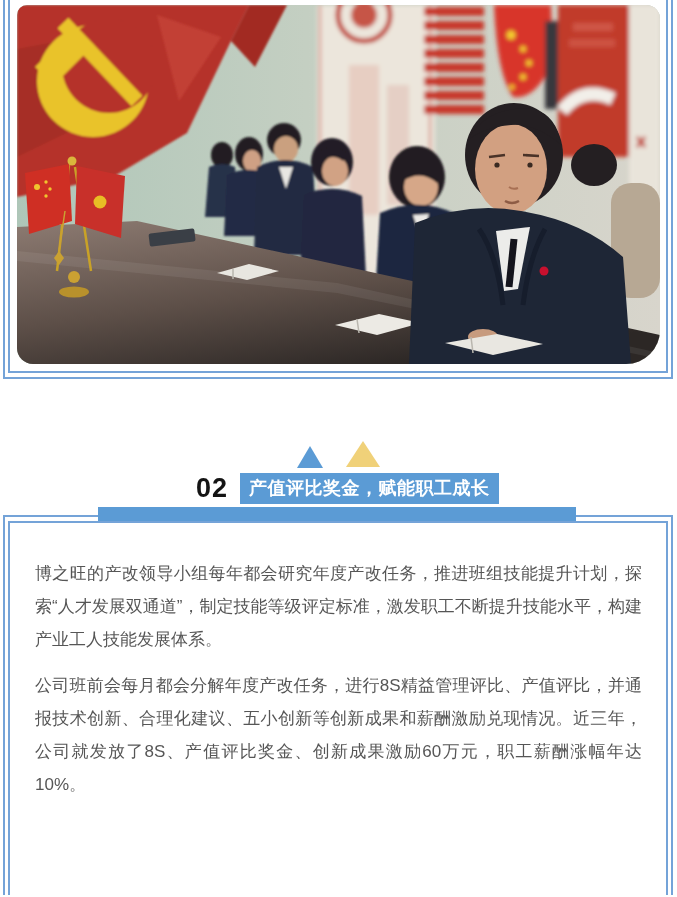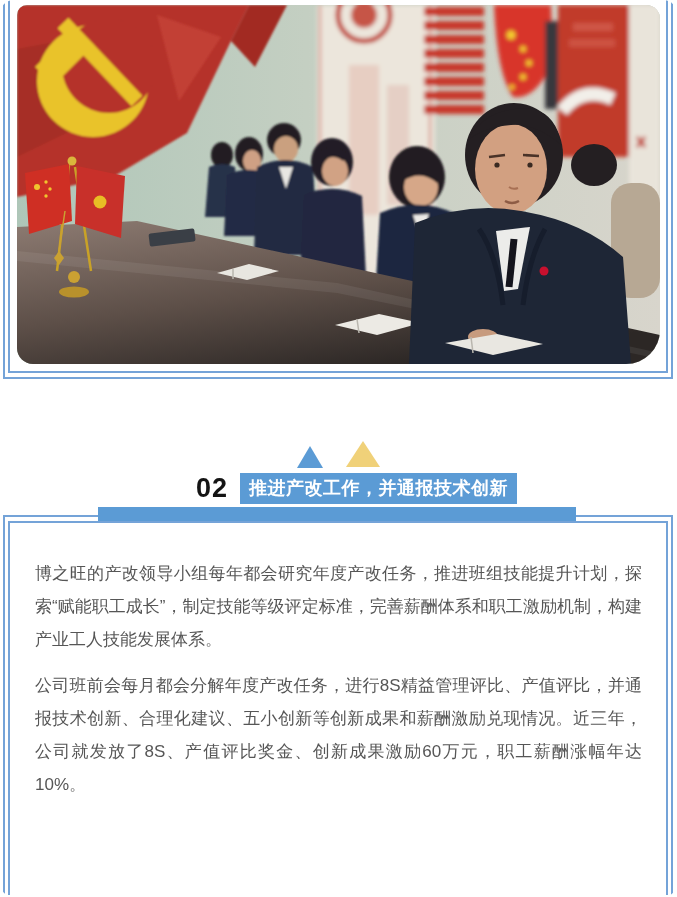--- a/index.html
+++ b/index.html
@@ -2,21 +2,20 @@
 <html><head>
 <meta charset="utf-8">
 <style>
   html,body{margin:0;padding:0;background:#ffffff;}
   .page{
     position:relative;
     width:677px;height:897px;
     background:#ffffff;
     overflow:hidden;
     font-family:"Liberation Sans", sans-serif;
-    border-radius:14px;
   }
   
   .frame{position:absolute;border:2px solid #74a3d8;}
   .card1-outer{left:3px;top:-6px;width:666px;height:383px;border-top:none;}
   .card1-inner{left:8px;top:-6px;width:656px;height:377px;border-top:none;}
   .card2-outer{left:3px;top:515px;width:666px;height:378px;border-bottom:none;}
   .card2-inner{left:8px;top:521px;width:656px;height:372px;border-bottom:none;}
   
   .photo{
     position:absolute;left:17px;top:5px;width:643px;height:359px;
@@ -215,25 +214,25 @@
         <ellipse cx="466" cy="332" rx="15" ry="8" fill="#c79b7e"></ellipse>
         <path d="M428,338 l52,-9 l46,10 l-50,11 Z" fill="#e9e7e1"></path>
         <path d="M454,332 l2,16" stroke="#b9b6ae" stroke-width="1.5"></path>
       </g>
     </svg>
   </div>
 
   <div class="tri tri-blue"></div>
   <div class="tri tri-yellow"></div>
   <div class="sec-num">02</div>
-  <div class="title-badge">推进产改工作，并通报技术创新</div>
+  <div class="title-badge">产值评比奖金，赋能职工成长</div>
 
   <div class="frame card2-outer"></div>
   <div class="frame card2-inner"></div>
 
   <div class="title-bar"></div>
 
   <div class="article">
-    <p>博之旺的产改领导小组每年都会研究年度产改任务，推进班组技能提升计划，探索“赋能职工成长”，制定技能等级评定标准，完善薪酬体系和职工激励机制，构建产业工人技能发展体系。</p>
+    <p>博之旺的产改领导小组每年都会研究年度产改任务，推进班组技能提升计划，探索“人才发展双通道”，制定技能等级评定标准，激发职工不断提升技能水平，构建产业工人技能发展体系。</p>
     <p>公司班前会每月都会分解年度产改任务，进行8S精益管理评比、产值评比，并通报技术创新、合理化建议、五小创新等创新成果和薪酬激励兑现情况。近三年，公司就发放了8S、产值评比奖金、创新成果激励60万元，职工薪酬涨幅年达10%。</p>
   </div>
 
 </div>
 
 </body></html>

